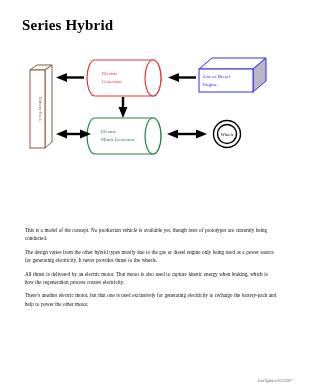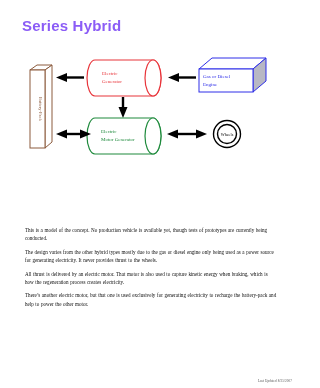--- a/index.html
+++ b/index.html
@@ -14,25 +14,25 @@
     overflow: hidden;
     font-family: "Liberation Serif", serif;
     color: #000000;
   }
 
   
   #page-title {
     position: absolute;
     left: 22px;
     top: 17px;
-    font-family: Liberation Sans, sans-serif;
+    font-family: Liberation Serif, serif;
     font-weight: bold;
     font-size: 15px;
     letter-spacing: 0.2px;
-    color: #8b5cf6;
+    color: #000000;
     white-space: nowrap;
   }
 
   
   #diagram {
     position: absolute;
     left: 0;
     top: 0;
     width: 300px;
     height: 200px;

